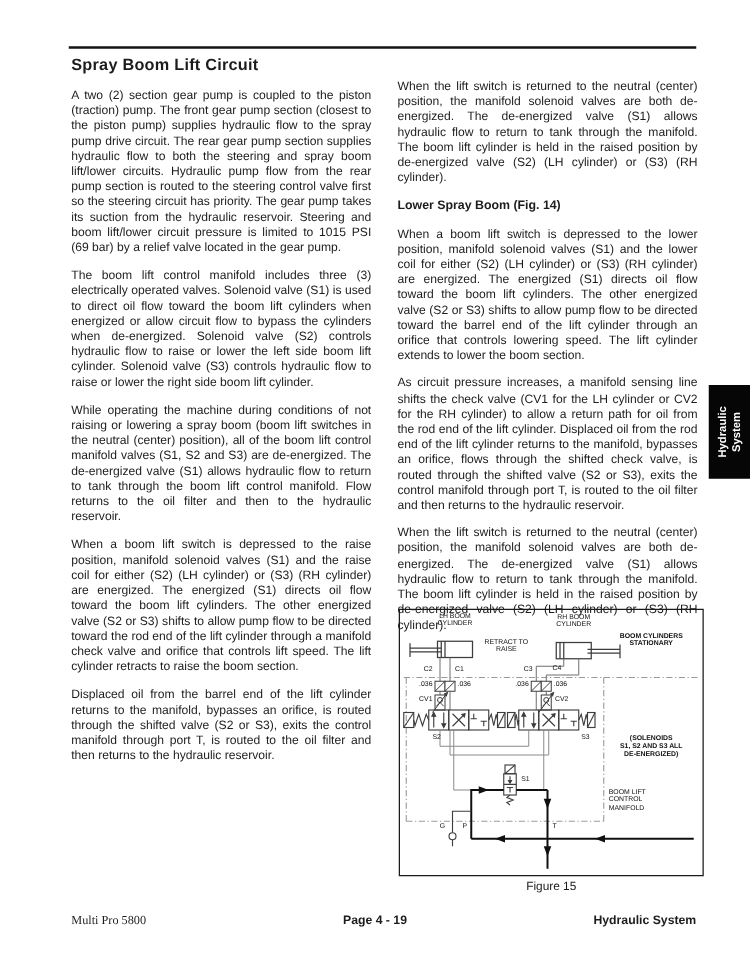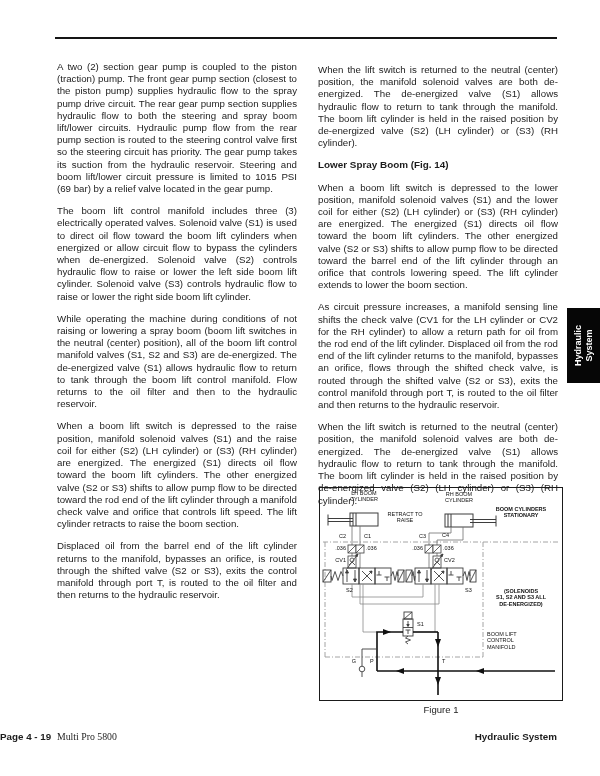--- a/index.html
+++ b/index.html
@@ -6,48 +6,49 @@
   #page{
     position:relative;width:600px;height:776px;background:#ffffff;
     font-family:"Liberation Sans","DejaVu Sans",sans-serif;color:#1c1c1c;
     overflow:hidden;margin:0 auto;
   }
   .rule-top{position:absolute;left:55px;top:37px;width:502px;height:2px;background:#151515;}
   .doc-title{position:absolute;left:57px;top:44px;font-size:13px;font-weight:bold;letter-spacing:.2px;}
   .col{position:absolute;width:240px;font-size:9.7px;line-height:12.2px;text-align:justify;}
   .col p{margin:0 0 10px 0;}
   .col h3{font-size:9.9px;font-weight:bold;margin:8px 0 10px 0;text-align:left;}
-  #col-left{left:57px;top:61px;}
+  #col-left{left:57px;top:71px;}
   #col-right{left:318px;top:64px;}
 
   
   #figure-box{position:absolute;left:319px;top:487px;width:244px;height:214px;border:1.5px solid #1a1a1a;box-sizing:border-box;}
   #figure-box svg{position:absolute;left:0;top:0;}
   .dlabel{position:absolute;font-size:5.5px;line-height:6.3px;color:#111;white-space:pre-line;}
   .dlabel.b{font-weight:bold;}
   .dlabel.c{text-align:center;}
   .dlabel.r{text-align:right;}
   #figure-caption{position:absolute;left:319px;top:704px;width:244px;text-align:center;font-size:9.5px;color:#1c1c1c;}
 
   
   #side-tab{position:absolute;left:567px;top:308px;width:33px;height:75px;background:#060606;display:flex;align-items:center;justify-content:center;}
   #side-tab .tab-text{transform:rotate(-90deg);width:75px;text-align:center;color:#fff;font-weight:bold;font-size:9px;line-height:10.5px;white-space:pre-line;}
 
   
   .footer-item{position:absolute;top:731px;font-size:9.8px;}
   #footer-left{left:57px;font-family:Liberation Serif, serif;}
-  #footer-center{left:0;width:600px;text-align:left;font-weight:bold;}
+  #footer-center{left:0;width:600px;text-align:center;font-weight:bold;}
   #footer-right{right:43px;font-weight:bold;}
 </style>
 </head>
 <body>
 
 <div id="page">
 
   <div class="rule-top"></div>
+  <div class="doc-title">Spray Boom Lift Circuit</div>
 
   <div class="col" id="col-left">
     <p>A two (2) section gear pump is coupled to the piston (traction) pump. The front gear pump section (closest to the piston pump) supplies hydraulic flow to the spray pump drive circuit. The rear gear pump section supplies hydraulic flow to both the steering and spray boom lift/lower circuits. Hydraulic pump flow from the rear pump section is routed to the steering control valve first so the steering circuit has priority. The gear pump takes its suction from the hydraulic reservoir. Steering and boom lift/lower circuit pressure is limited to 1015 PSI (69 bar) by a relief valve located in the gear pump.</p>
     <p>The boom lift control manifold includes three (3) electrically operated valves. Solenoid valve (S1) is used to direct oil flow toward the boom lift cylinders when energized or allow circuit flow to bypass the cylinders when de-energized. Solenoid valve (S2) controls hydraulic flow to raise or lower the left side boom lift cylinder. Solenoid valve (S3) controls hydraulic flow to raise or lower the right side boom lift cylinder.</p>
     <p>While operating the machine during conditions of not raising or lowering a spray boom (boom lift switches in the neutral (center) position), all of the boom lift control manifold valves (S1, S2 and S3) are de-energized. The de-energized valve (S1) allows hydraulic flow to return to tank through the boom lift control manifold. Flow returns to the oil filter and then to the hydraulic reservoir.</p>
     <p>When a boom lift switch is depressed to the raise position, manifold solenoid valves (S1) and the raise coil for either (S2) (LH cylinder) or (S3) (RH cylinder) are energized. The energized (S1) directs oil flow toward the boom lift cylinders. The other energized valve (S2 or S3) shifts to allow pump flow to be directed toward the rod end of the lift cylinder through a manifold check valve and orifice that controls lift speed. The lift cylinder retracts to raise the boom section.</p>
     <p>Displaced oil from the barrel end of the lift cylinder returns to the manifold, bypasses an orifice, is routed through the shifted valve (S2 or S3), exits the control manifold through port T, is routed to the oil filter and then returns to the hydraulic reservoir.</p>
   </div>
 
   <div class="col" id="col-right">
@@ -220,21 +221,21 @@
 S1, S2 AND S3 ALL
 DE-ENERGIZED)</div>
     <div class="dlabel" style="left:167px;top:143px;width:52px;">BOOM LIFT
 CONTROL
 MANIFOLD</div>
     <div class="dlabel r" style="left:26px;top:170px;width:10px;">G</div>
     <div class="dlabel" style="left:50px;top:170px;width:10px;">P</div>
     <div class="dlabel" style="left:122px;top:170px;width:10px;">T</div>
   </div>
 
-  <div id="figure-caption">Figure 1</div>
+  <div id="figure-caption">Figure 15</div>
 
   <div id="side-tab">
     <div class="tab-text">Hydraulic
 System</div>
   </div>
 
   <div class="footer-item" id="footer-left">Multi Pro 5800</div>
   <div class="footer-item" id="footer-center">Page 4 - 19</div>
   <div class="footer-item" id="footer-right">Hydraulic System</div>
 

